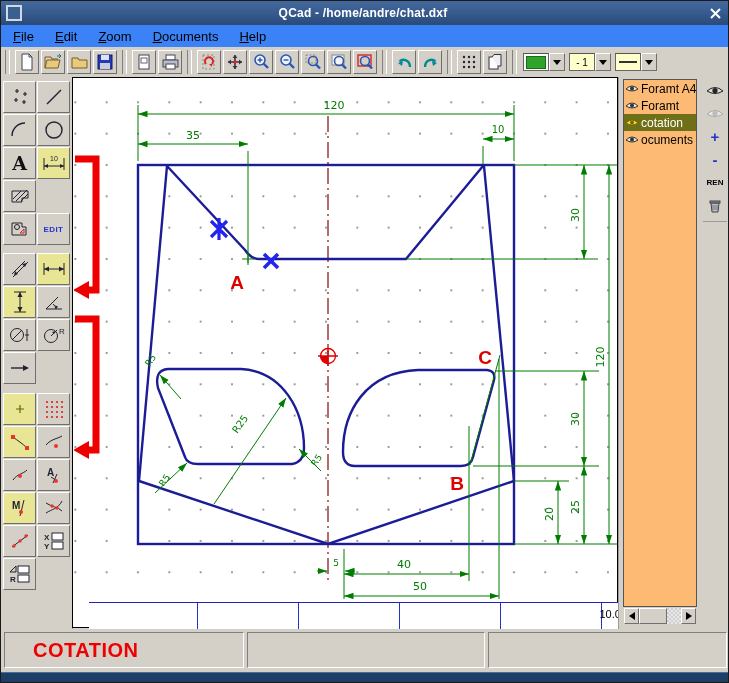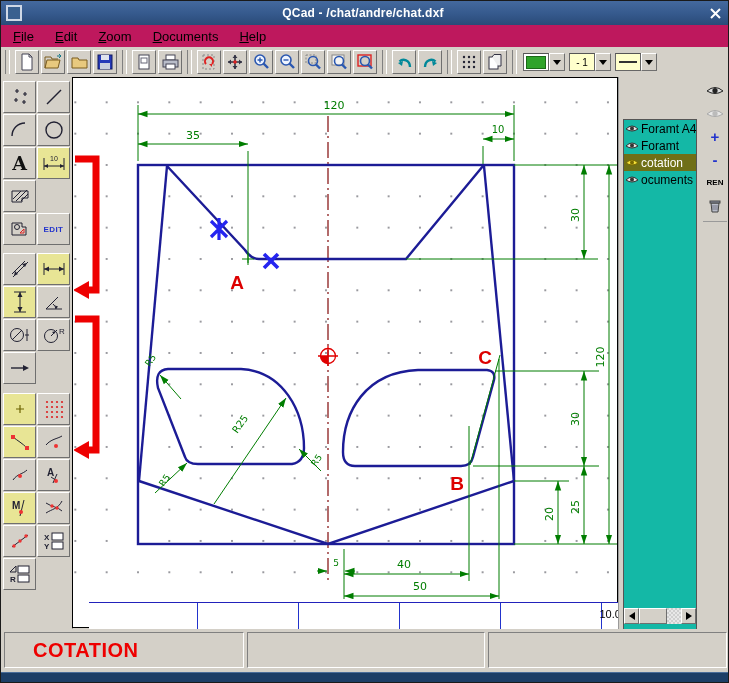--- a/index.html
+++ b/index.html
@@ -11,21 +11,21 @@
   #titlebar{left:0;top:0;width:729px;height:24px;
     background:linear-gradient(180deg,#44699e 0%,#35598c 55%,#2a4a78 100%);
     display:flex;align-items:center;color:#fff;}
   #win-icon{width:16px;height:16px;margin-left:5px;background:#39608f;
     border:2px solid #cfd8e6;box-sizing:border-box;}
   #title-text{flex:1;text-align:center;font-size:12px;font-weight:bold;
     letter-spacing:.2px;}
   #close-btn{width:22px;height:18px;margin-right:4px;display:flex;align-items:center;
     justify-content:center;color:#fff;font-weight:bold;font-size:13px;}
   
-  #menubar{left:0;top:24px;width:729px;height:22px;background:#be185d;
+  #menubar{left:0;top:24px;width:729px;height:22px;background:#3b82f6;
     border-bottom:1px solid #aaa;display:flex;align-items:center;font-size:13px;}
   .menu-item{padding:2px 9px;margin-left:3px;color:#000;}
   .menu-item u{text-decoration:underline;}
   
   #toolbar{left:0;top:46px;width:729px;height:30px;background:#d4d0c8;
     display:flex;align-items:center;}
   .tb-sep{width:3px;height:24px;border-left:1px solid #808080;border-right:1px solid #fff;margin:0 4px;}
   .tbtn{width:24px;height:24px;margin:0 1px;background:#d4d0c8;
     border-top:1px solid #fff;border-left:1px solid #fff;
     border-right:1px solid #6f6f6f;border-bottom:1px solid #6f6f6f;
@@ -48,22 +48,22 @@
   
   #canvas-frame{left:71px;top:76px;width:546px;height:551px;border:1px solid #000;
     background:#fff;box-sizing:border-box;}
   #ruler{left:88px;top:601px;width:544px;height:26px;background:#fff;
     border-top:1px solid #2222bb;
     background-image:repeating-linear-gradient(90deg,transparent 0px,transparent 100px,#2233cc 100px,#2233cc 101px);
     background-position:8px 0;}
   #ruler-value{position:absolute;right:6px;top:5px;font-size:11px;color:#000;}
   
   #layer-panel{left:617px;top:76px;width:112px;height:552px;background:#d4d0c8;border-left:1px solid #9a9a9a;}
-  #layer-list{position:absolute;left:4px;top:2px;width:74px;height:528px;background:#14b8a6;
-    border:1px solid #555;box-sizing:border-box;overflow:hidden;margin-top:40px;}
+  #layer-list{position:absolute;left:4px;top:2px;width:74px;height:528px;background:#fdba74;
+    border:1px solid #555;box-sizing:border-box;overflow:hidden;}
   .layer-row{height:17px;display:flex;align-items:center;font-size:12px;white-space:nowrap;overflow:hidden;color:#000;}
   .layer-row.sel{background:#6f6f17;color:#fff;}
   .layer-row svg{margin:0 2px 0 1px;flex:none;}
   #layer-btns{position:absolute;left:82px;top:2px;width:28px;height:230px;
     display:flex;flex-direction:column;align-items:center;}
   .lb{height:23px;width:26px;display:flex;align-items:center;justify-content:center;}
   .lb.plus,.lb.minus{color:#2233cc;font-weight:bold;font-size:15px;}
   .lb.ren{font-size:8px;font-weight:bold;color:#000;}
   #layer-scroll{position:absolute;left:5px;top:531px;width:72px;height:16px;display:flex;}
   .sc-btn{width:15px;height:16px;background:#d4d0c8;border-top:1px solid #fff;border-left:1px solid #fff;
@@ -82,21 +82,21 @@
     color:#ee0000;font-size:20px;font-weight:bold;letter-spacing:.5px;}
   #bottom-strip{left:0;top:671px;width:729px;height:12px;background:#1d3e66;border-top:1px solid #4a6d99;}
 </style>
 </head>
 <body>
 
 <div id="window">
 
   <div class="abs" id="titlebar">
     <div id="win-icon"></div>
-    <div id="title-text">QCad - /chat/andre/chat.dxf</div>
+    <div id="title-text">QCad - /home/andre/chat.dxf</div>
     <div id="close-btn">
       <svg width="11" height="11" viewBox="0 0 11 11">
         <path d="M1,1 L10,10 M10,1 L1,10" stroke="#fff" stroke-width="2"></path>
       </svg>
     </div>
   </div>
 
   <div class="abs" id="menubar">
     <span class="menu-item"><u>F</u>ile</span>
     <span class="menu-item"><u>E</u>dit</span>

